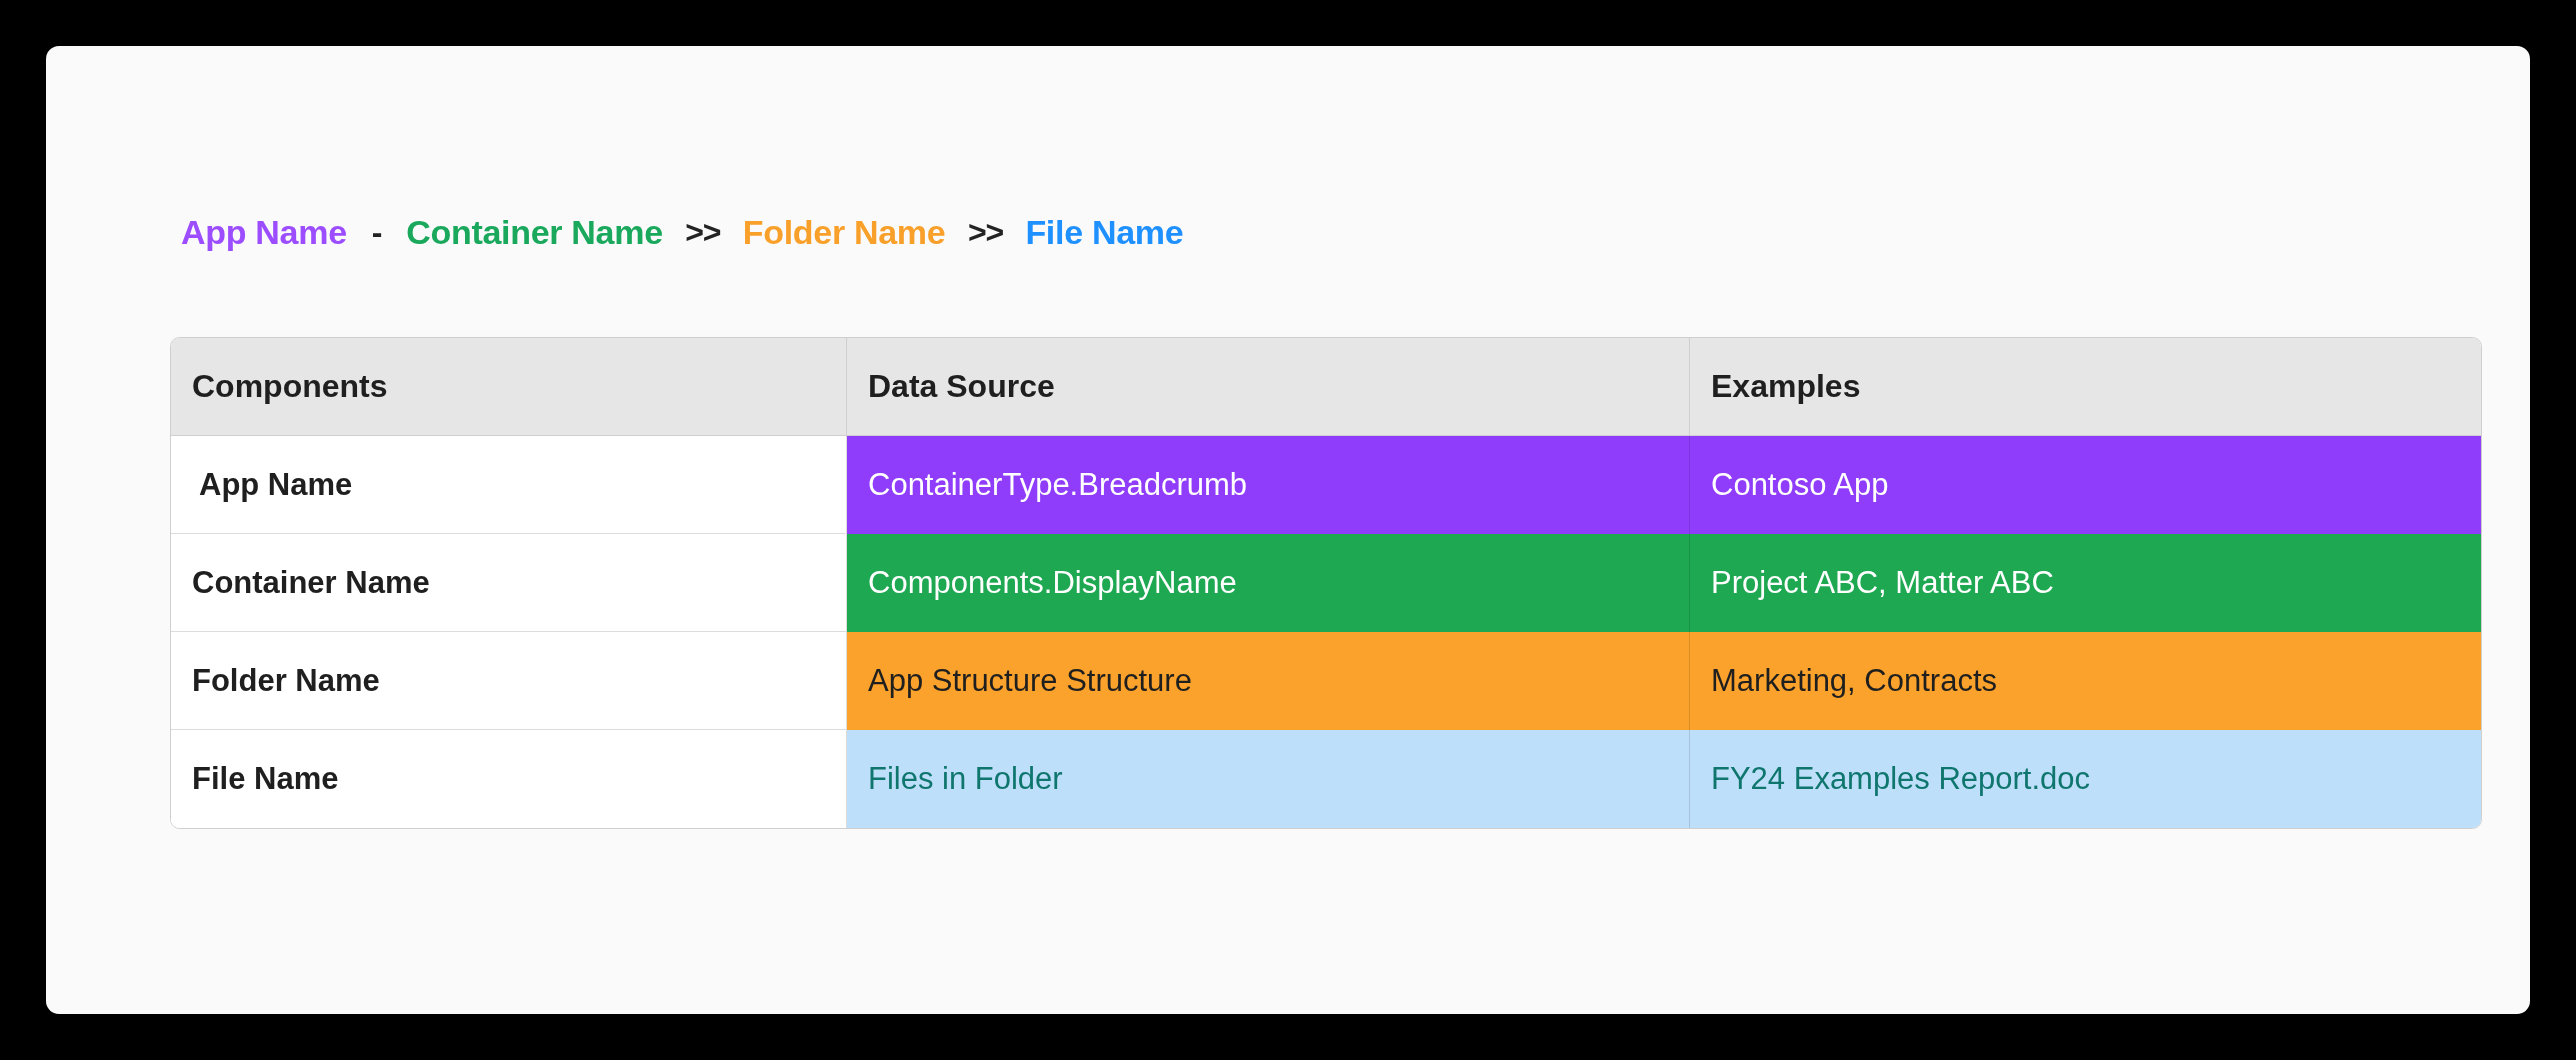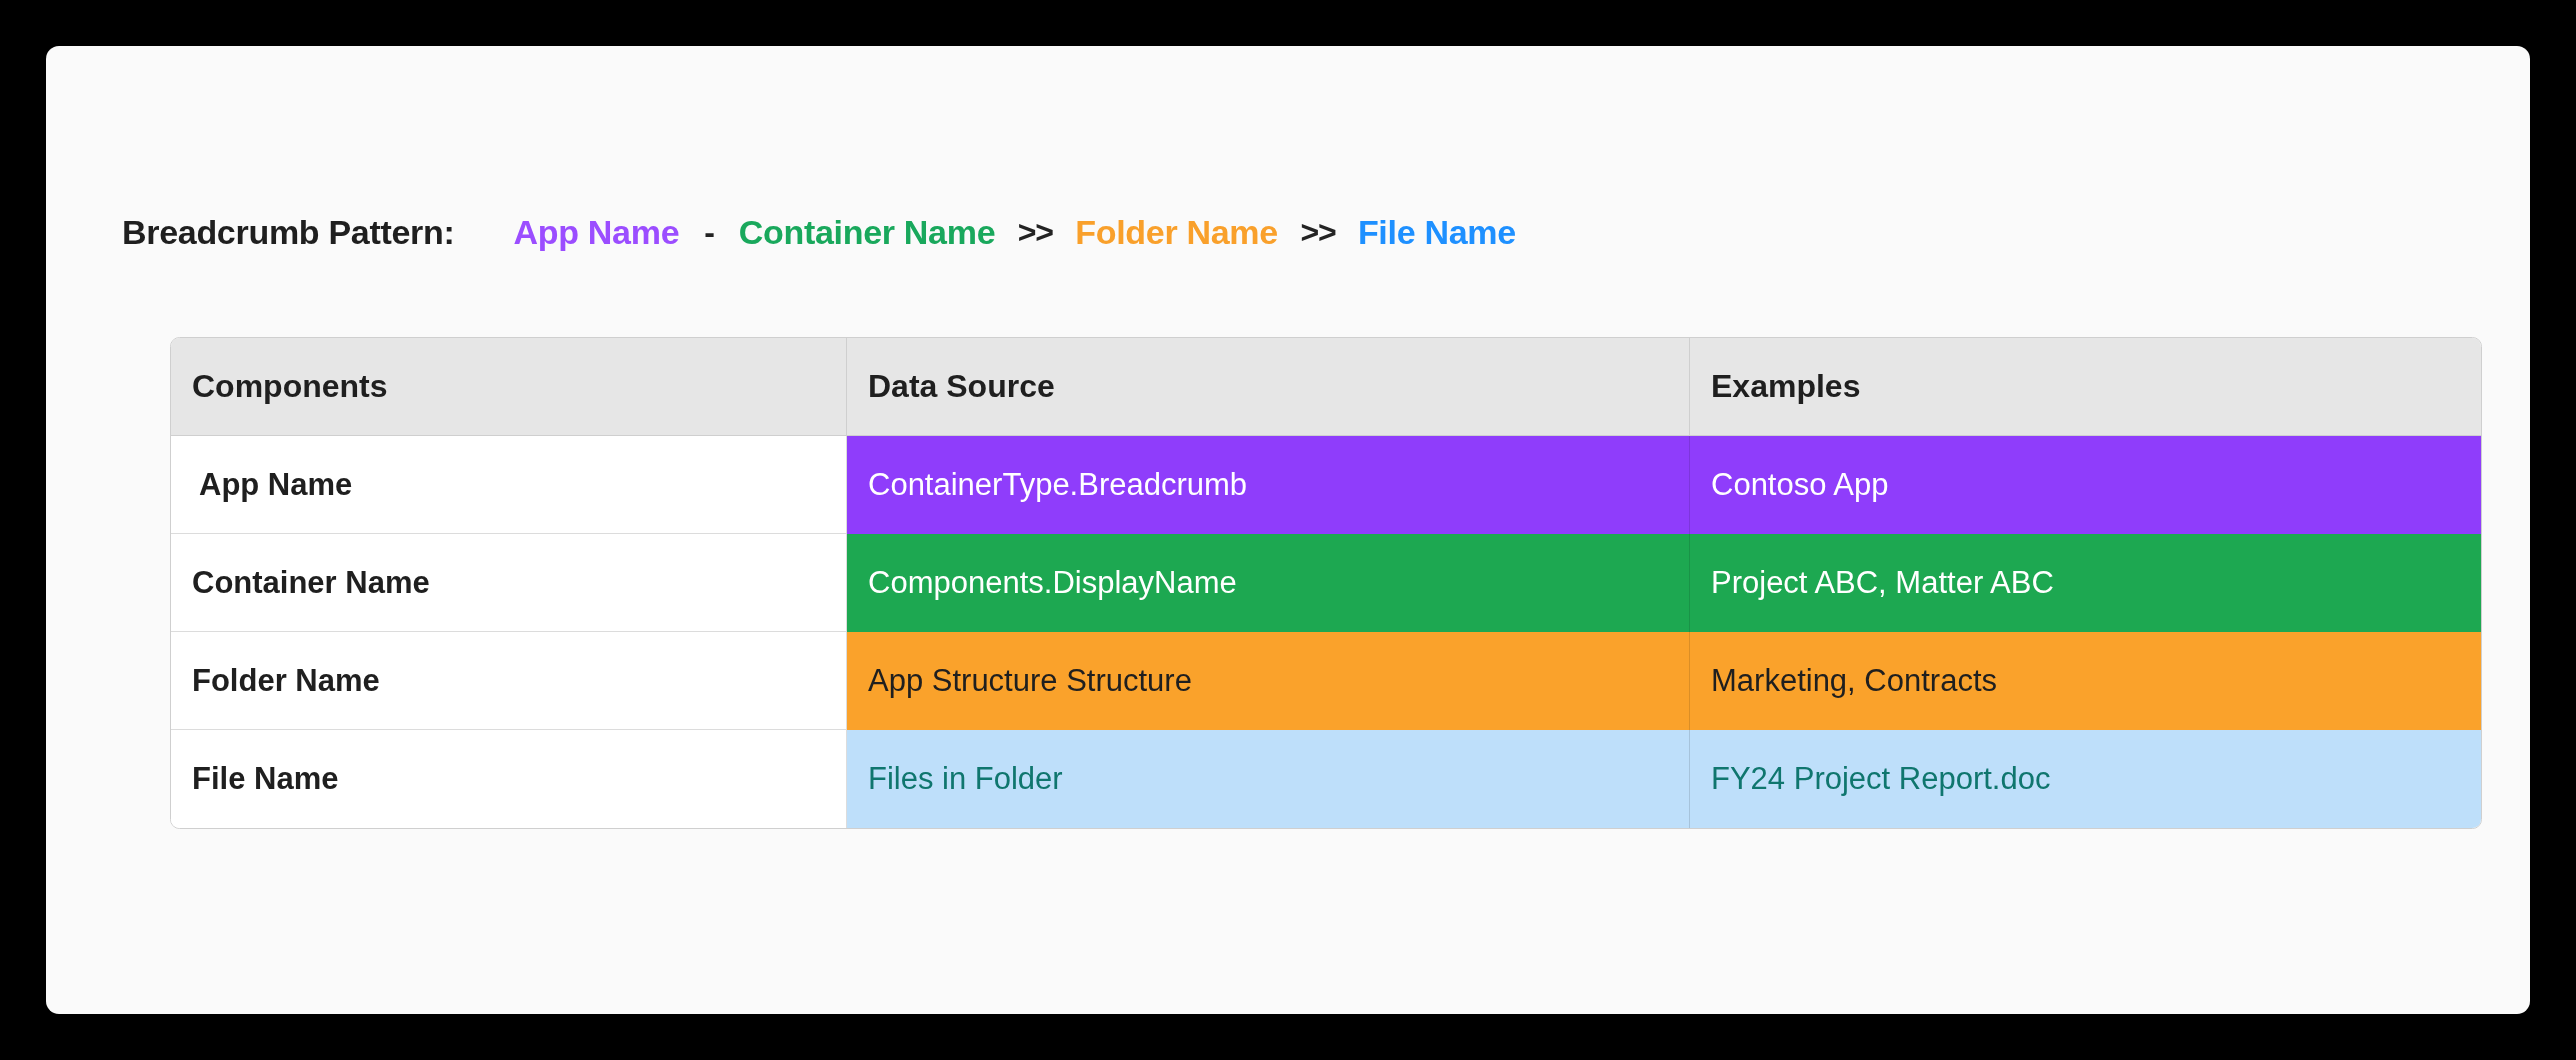--- a/index.html
+++ b/index.html
@@ -124,21 +124,20 @@
   .row-orange td.src, .row-orange td.ex { background: #FAA22B; color: #1F1F1F; }
   .row-blue   td.src, .row-blue   td.ex { background: #BEDFFA; color: #0f766e; }
 </style>
 </head>
 <body>
 
 <div id="root">
   <div class="card">
 
     <div class="crumb-line">
-      <span class="crumb-title">Breadcrumb Pattern:</span>
 
       <span class="crumb-trail">
         <span class="crumb-seg" style="color:#9B4DFF">App Name</span>
         <span class="crumb-sep dash">-</span>
 
         <span class="crumb-seg" style="color:#19A85C">Container Name</span>
         <span class="crumb-sep">&gt;&gt;</span>
 
         <span class="crumb-seg" style="color:#F9A02B">Folder Name</span>
         <span class="crumb-sep">&gt;&gt;</span>
@@ -172,20 +171,20 @@
           <td class="ex">Project ABC, Matter ABC</td>
         </tr>
         <tr class="row-orange">
           <td class="comp">Folder Name</td>
           <td class="src">App Structure Structure</td>
           <td class="ex">Marketing, Contracts</td>
         </tr>
         <tr class="row-blue">
           <td class="comp">File Name</td>
           <td class="src">Files in Folder</td>
-          <td class="ex">FY24 Project Report.doc</td>
+          <td class="ex">FY24 Examples Report.doc</td>
         </tr>
       </tbody>
     </table>
 
   </div>
 </div>
 
 
 </body></html>

